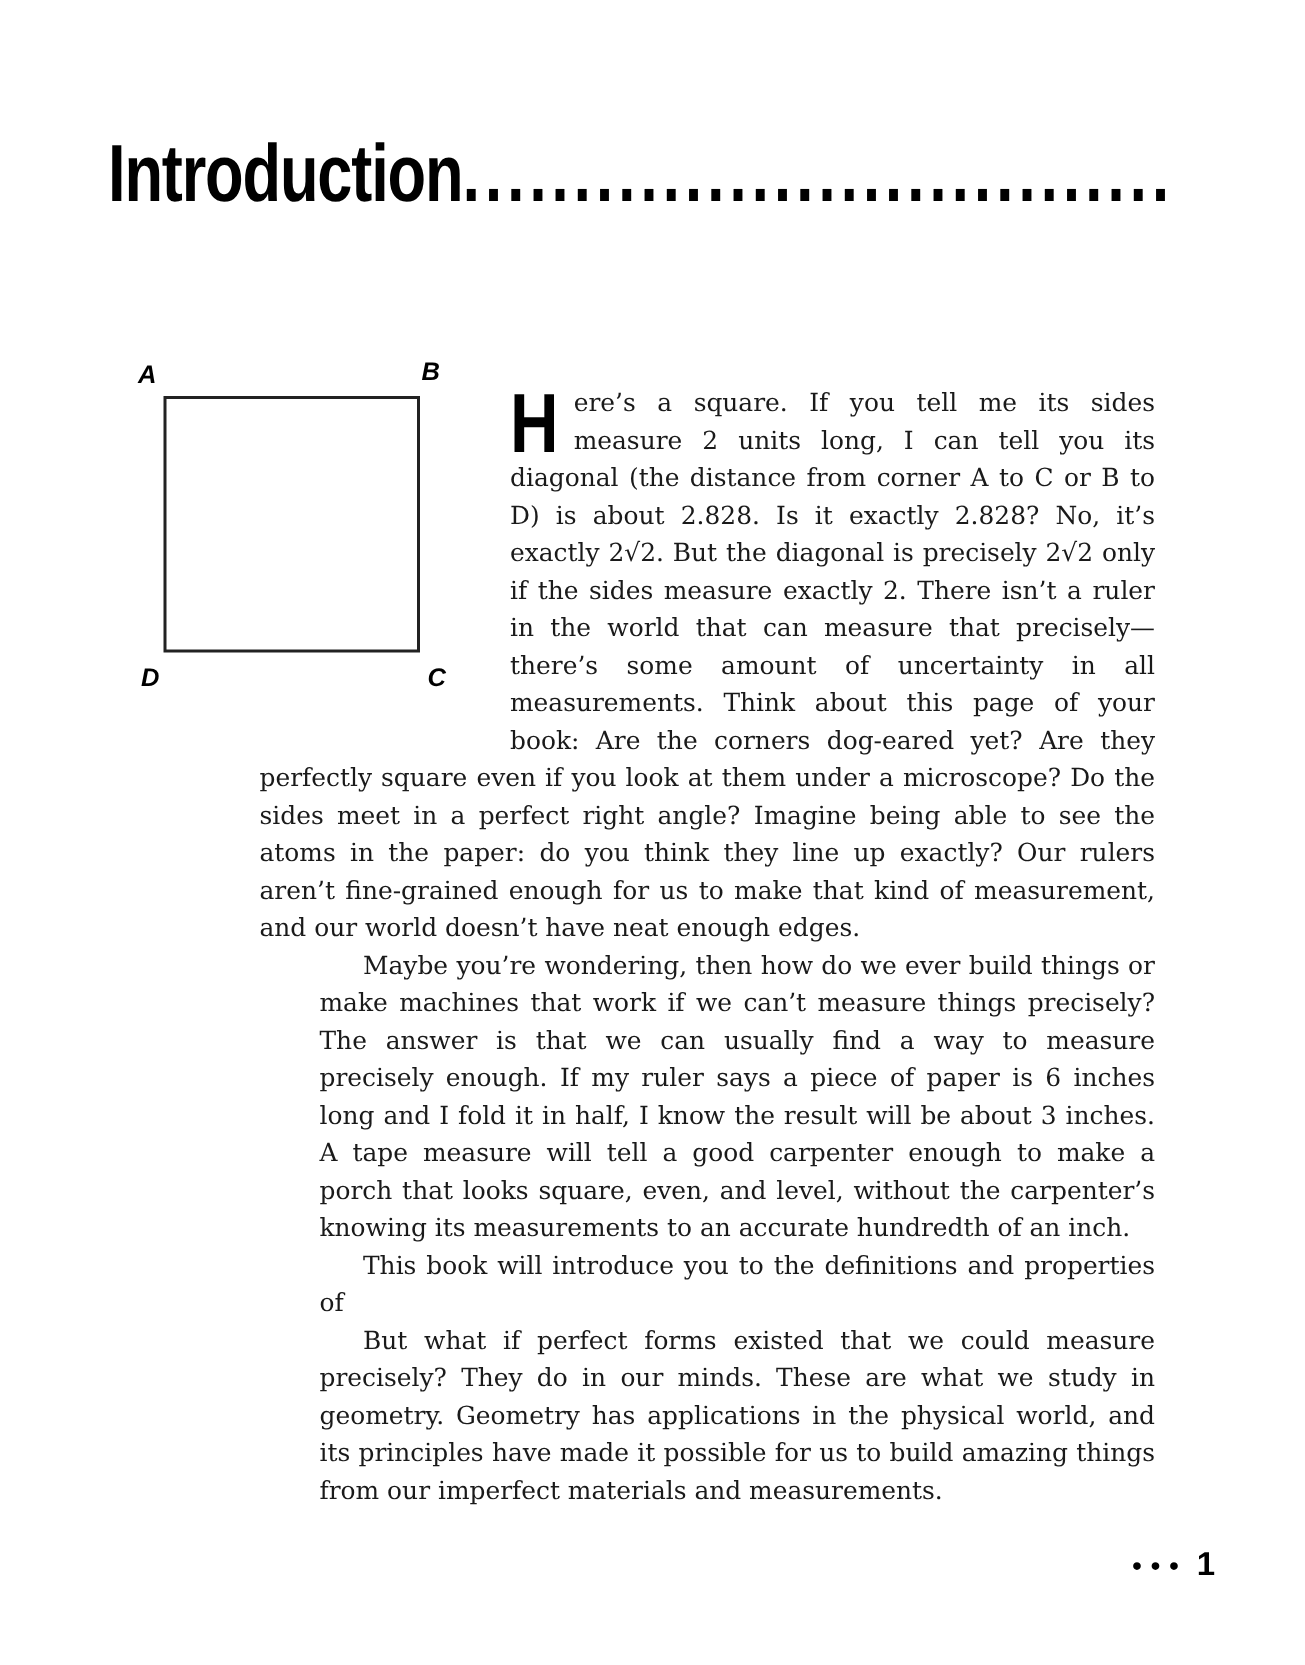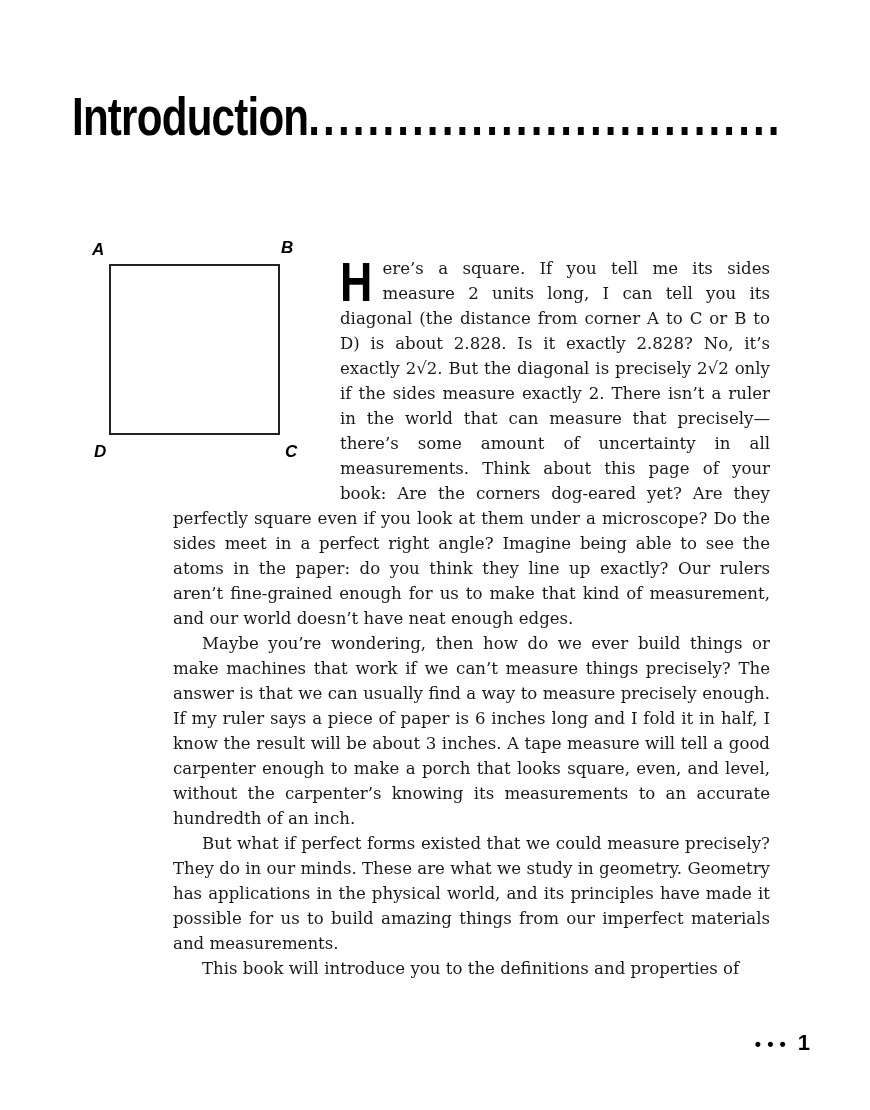--- a/index.html
+++ b/index.html
@@ -14,21 +14,21 @@
   .title .dots { letter-spacing: 4px; }
   .figure { position: absolute; left: 84px; top: 236px; width: 230px; height: 230px; }
   .figure .sq { position: absolute; left: 25px; top: 28px; width: 171px; height: 171px; border: 2px solid #222; box-sizing: border-box; }
   .figure .lbl { position: absolute; font-family: "Liberation Sans", sans-serif; font-weight: bold; font-style: italic; font-size: 17px; color: #000; }
   .body-text {
     position: absolute; left: 173px; top: 256px; width: 597px;
     font-family: "DejaVu Serif", serif; font-size: 16.6px; line-height: 25px;
     text-align: justify; color: #1a1a1a;
   }
   .body-text p { margin: 0; }
-  .body-text p.indent { text-indent: 29px; }
+  .body-text p.indent { text-indent: 29px; margin-left: 40px; }
   .float-spacer { float: left; width: 167px; height: 250px; }
   .dropcap {
     float: left; font-family: "Liberation Sans", sans-serif; font-weight: bold;
     font-size: 56px; line-height: 44px; margin-top: 4px; margin-right: 2px;
     transform: scaleX(0.8); transform-origin: left; color: #000;
   }
   .pagenum { position: absolute; right: 60px; top: 1030px; font-family: "Liberation Sans", sans-serif; font-weight: bold; font-size: 22px; color: #000; }
   .pagenum .bul { letter-spacing: 6px; margin-right: 6px; font-size: 18px; }
 </style>
 </head>
@@ -43,19 +43,19 @@
   <span class="lbl" style="left:8px; top:4px;">A</span>
   <span class="lbl" style="left:197px; top:2px;">B</span>
   <span class="lbl" style="left:201px; top:206px;">C</span>
   <span class="lbl" style="left:10px; top:206px;">D</span>
 </div>
 
 <div class="body-text">
   <div class="float-spacer"></div>
   <p><span class="dropcap">H</span><span>ere’s a square. If you tell me its sides measure 2 units long, I can tell you its diagonal (the distance from corner A to C or B to D) is about 2.828. Is it exactly 2.828? No, it’s exactly 2√2. But the diagonal is precisely 2√2 only if the sides measure exactly 2. There isn’t a ruler in the world that can measure that precisely—there’s some amount of uncertainty in all measurements. Think about this page of your book: Are the corners dog-eared yet? Are they perfectly square even if you look at them under a microscope? Do the sides meet in a perfect right angle? Imagine being able to see the atoms in the paper: do you think they line up exactly? Our rulers aren’t fine-grained enough for us to make that kind of measurement, and our world doesn’t have neat enough edges.</span></p>
   <p class="indent">Maybe you’re wondering, then how do we ever build things or make machines that work if we can’t measure things precisely? The answer is that we can usually find a way to measure precisely enough. If my ruler says a piece of paper is 6 inches long and I fold it in half, I know the result will be about 3 inches. A tape measure will tell a good carpenter enough to make a porch that looks square, even, and level, without the carpenter’s knowing its measurements to an accurate hundredth of an inch.</p>
+  <p class="indent">This book will introduce you to the definitions and properties of</p>
   <p class="indent">But what if perfect forms existed that we could measure precisely? They do in our minds. These are what we study in geometry. Geometry has applications in the physical world, and its principles have made it possible for us to build amazing things from our imperfect materials and measurements.</p>
-  <p class="indent">This book will introduce you to the definitions and properties of</p>
 </div>
 
 <div class="pagenum">
   <span class="bul">•••</span><span>1</span>
 </div>
 
 </body></html>

